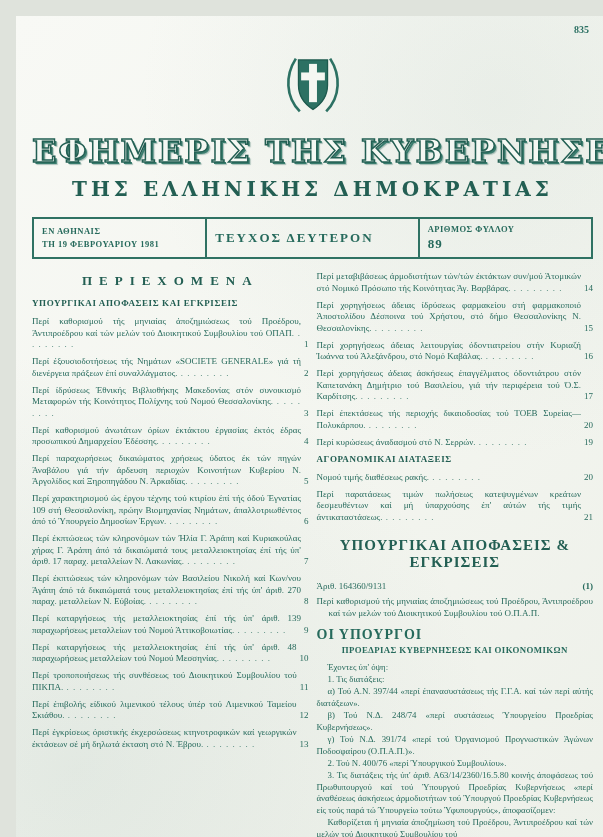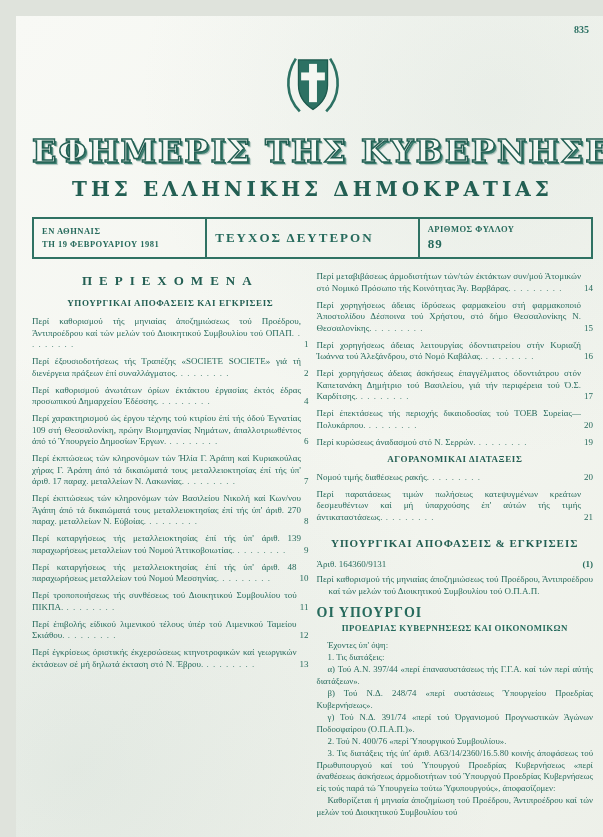--- a/index.html
+++ b/index.html
@@ -80,21 +80,20 @@
 
   .contents-heading {
     text-align:center;
     font-size:13px;
     font-weight:bold;
     letter-spacing:7px;
     margin:2px 0 9px;
     color:#235f53;
   }
   .section-heading {
-    text-align:center;
     font-size:9px;
     font-weight:bold;
     letter-spacing:.6px;
     margin:4px 0 8px;
     color:#235f53;
   }
 
   .toc-entry {
     display:grid;
     grid-template-columns:1fr auto;
@@ -108,21 +107,21 @@
   .toc-entry .t::after {
     content:" . . . . . . . .";
     letter-spacing:1px;
     color:#2f7263;
   }
   .toc-entry .n { font-size:9px; padding-bottom:0; }
 
   .decisions { margin-top:14px; }
   .decisions-heading {
     text-align:center;
-    font-size:11px;
+    font-size:15px;
     font-weight:bold;
     letter-spacing:1px;
     color:#235f53;
     margin:10px 0 10px;
   }
   .ref-row {
     display:flex;
     justify-content:space-between;
     font-size:9px;
     margin-bottom:5px;
@@ -201,30 +200,38 @@
       <div class="section-heading">ΥΠΟΥΡΓΙΚΑΙ ΑΠΟΦΑΣΕΙΣ ΚΑΙ ΕΓΚΡΙΣΕΙΣ</div>
 
       <div>
 
           <div class="toc-entry">
             <span class="t">Περί καθορισμού τής μηνιαίας άποζημιώσεως τού Προέδρου, Άντιπροέδρου καί τών μελών τού Διοικητικού Συμβουλίου τού ΟΠΑΠ.</span>
             <span class="n">1</span>
           </div>
 
           <div class="toc-entry">
-            <span class="t">Περί έξουσιοδοτήσεως τής Τραπέζης «SOCIETE SOCIETE» γιά τή διενέργεια πράξεων έπί συναλλάγματος.</span>
+            <span class="t">Περί έξουσιοδοτήσεως τής Νημάτων «SOCIETE GENERALE» γιά τή διενέργεια πράξεων έπί συναλλάγματος.</span>
             <span class="n">2</span>
           </div>
 
+          <div class="toc-entry">
+            <span class="t">Περί ίδρύσεως Έθνικής Βιβλιοθήκης Μακεδονίας στόν συνοικισμό Μεταφορών τής Κοινότητος Πολίχνης τού Νομού Θεσσαλονίκης.</span>
+            <span class="n">3</span>
+          </div>
 
           <div class="toc-entry">
             <span class="t">Περί καθορισμού άνωτάτων όρίων έκτάκτου έργασίας έκτός έδρας προσωπικού Δημαρχείου Έδέσσης.</span>
             <span class="n">4</span>
           </div>
 
+          <div class="toc-entry">
+            <span class="t">Περί παραχωρήσεως δικαιώματος χρήσεως ύδατος έκ τών πηγών Άναβάλου γιά τήν άρδευση περιοχών Κοινοτήτων Κυβερίου Ν. Άργολίδος καί Ξηροπηγάδου Ν. Άρκαδίας.</span>
+            <span class="n">5</span>
+          </div>
 
           <div class="toc-entry">
             <span class="t">Περί χαρακτηρισμού ώς έργου τέχνης τού κτιρίου έπί τής όδού Έγνατίας 109 στή Θεσσαλονίκη, πρώην Βιομηχανίας Νημάτων, άπαλλοτριωθέντος άπό τό Ύπουργείο Δημοσίων Έργων.</span>
             <span class="n">6</span>
           </div>
 
           <div class="toc-entry">
             <span class="t">Περί έκπτώσεως τών κληρονόμων τών Ήλία Γ. Άράπη καί Κυριακούλας χήρας Γ. Άράπη άπό τά δικαιώματά τους μεταλλειοκτησίας έπί τής ύπ' άριθ. 17 παραχ. μεταλλείων Ν. Λακωνίας.</span>
             <span class="n">7</span>
           </div>

